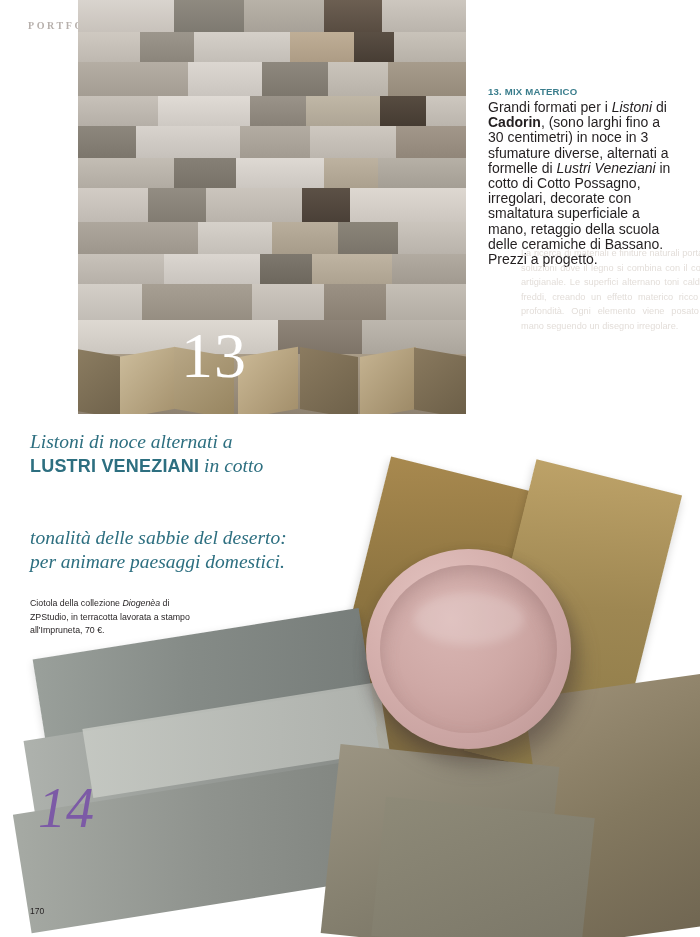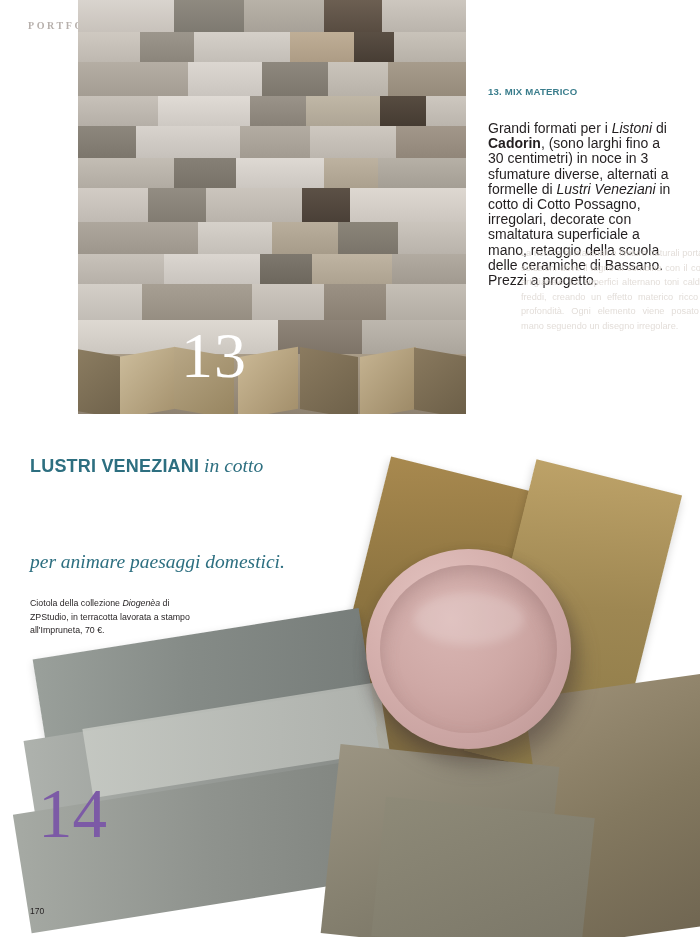--- a/index.html
+++ b/index.html
@@ -57,21 +57,21 @@
     position: absolute;
     left: 488px;
     top: 86px;
     width: 186px;
   }
   .caption-title {
     font-size: 9.6px;
     font-weight: 700;
     color: #3a7d8c;
     letter-spacing: 0.2px;
-    margin-bottom: 24px;
+    margin-bottom: 3px;
   }
   .caption-body {
     font-size: 14px;
     line-height: 15.2px;
     color: #231f20;
   }
   .caption-body b { font-weight: 700; }
   .caption-body i { font-style: italic; }
 
   .ghost-block {
@@ -171,23 +171,24 @@
     border-radius: 50%;
     background: rgba(255,255,255,0.18);
     filter: blur(5px);
   }
 
   .num-14 {
     position: absolute;
     left: 38px;
     top: 780px;
     font-family: "Liberation Serif", serif;
-    font-size: 69px;
+    font-size: 56px;
     color: #7c5aa6;
     line-height: 1;
+    font-style: italic;
   }
 
   .folio {
     position: absolute;
     left: 30px;
     top: 906px;
     font-size: 8.5px;
     color: #231f20;
   }
 </style>
@@ -277,25 +278,25 @@
 </div>
 
 <div class="right-col">
   <div class="caption-title">13. MIX MATERICO</div>
   <div class="caption-body">Grandi formati per i <i>Listoni</i> di <b>Cadorin</b>, (sono larghi fino a 30 centimetri) in noce in 3 sfumature diverse, alternati a formelle di <i>Lustri Veneziani</i> in cotto di Cotto Possagno, irregolari, decorate con smaltatura superficiale a mano, retaggio della scuola delle ceramiche di Bassano. Prezzi a progetto.</div>
 </div>
 
 <div class="ghost-block">La ricerca di materiali e finiture naturali porta a soluzioni dove il legno si combina con il cotto artigianale. Le superfici alternano toni caldi e freddi, creando un effetto materico ricco di profondità. Ogni elemento viene posato a mano seguendo un disegno irregolare.</div>
 
 <div class="pullquote">
-  <br>
+  <span>Listoni di noce alternati a</span><br>
   <span class="bold-caps">LUSTRI VENEZIANI</span><span> in cotto</span><br>
   <br>
   <br>
-  <br>
+  <span>tonalità delle sabbie del deserto:</span><br>
   <span>per animare paesaggi domestici.</span>
 </div>
 
 <div class="small-caption">Ciotola della collezione <i>Diogenèa</i> di ZPStudio, in terracotta lavorata a stampo all'Impruneta, 70 €.</div>
 
 <div class="bottom-stage">
 
   <div class="board" style="left:352px;top:20px;width:190px;height:300px;background:linear-gradient(165deg,#a8894f,#8d7440 40%,#7d6a41 80%);transform:rotate(14deg);box-shadow:0 4px 10px rgba(0,0,0,0.2);"></div>
   <div class="board" style="left:498px;top:18px;width:150px;height:300px;background:linear-gradient(170deg,#bda268,#9e8752 45%,#8b7947);transform:rotate(14deg);box-shadow:0 4px 10px rgba(0,0,0,0.18);"></div>
   <div class="board" style="left:540px;top:230px;width:180px;height:250px;background:linear-gradient(160deg,#9c8f76,#83785f 50%,#6f6551);transform:rotate(-8deg);"></div>

